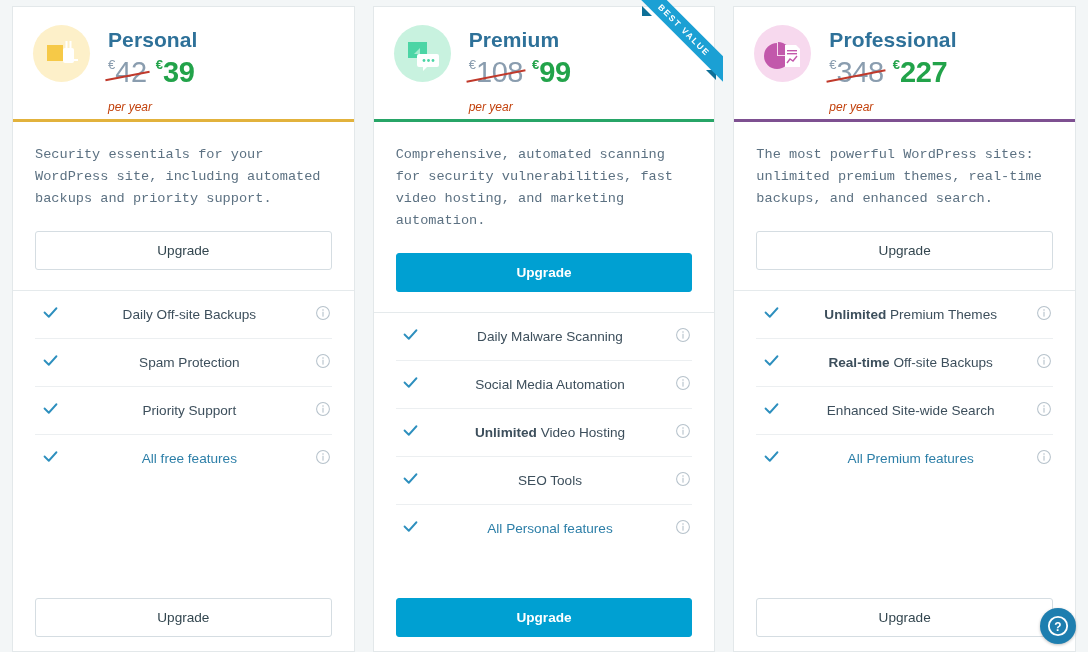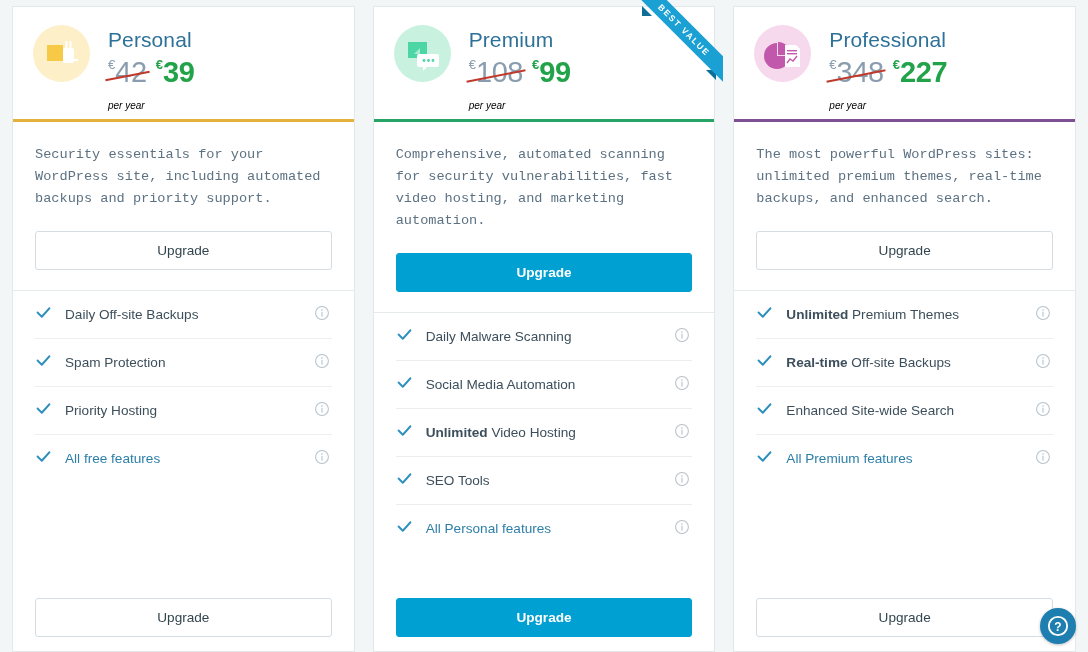--- a/index.html
+++ b/index.html
@@ -39,42 +39,42 @@
     border-radius: 50%;
     flex: 0 0 57px;
     margin-right: 18px;
     position: relative;
   }
   .plan-icon svg { position: absolute; left: 0; top: 0; }
   .head-text { padding-top: 2px; }
   .plan-name {
     font-size: 21px;
     color: #2e7199;
-    font-weight: normal;
+    font-weight: bold;
     letter-spacing: .1px;
     line-height: 26px;
   }
   .prices { display: flex; align-items: baseline; gap: 9px; margin-top: 2px; }
   .price { position: relative; display: inline-block; line-height: 34px; }
   .cur { font-size: 13px; vertical-align: super; position: relative; top: -7px; }
   .amt { font-size: 29px; letter-spacing: -.4px; }
   .price.old { color: #8a9daf; }
   .price.old .strike {
     position: absolute;
     left: -3px; right: -3px; top: 52%;
     height: 2px;
     background: #c0392b;
     transform: rotate(-11deg);
     transform-origin: center;
   }
   .price.new { color: #22a34a; font-weight: 700; }
   .per {
     font-style: italic;
-    font-size: 10px;
-    color: #000000;
+    font-size: 12px;
+    color: #c2410c;
     margin-top: 6px;
   }
   .accent { height: 3px; width: 100%; }
 
   
   .ribbon {
     position: absolute;
     top: -8px; right: -9px;
     width: 88px; height: 88px;
     overflow: hidden;
@@ -134,20 +134,21 @@
   .split { height: 1px; background: #e5eaec; }
 
   
   .features { padding: 0 22px; flex: 1 1 auto; }
   .feat {
     display: flex;
     align-items: center;
     padding: 13px 0;
     border-bottom: 1px solid #eceff1;
     min-height: 47px;
+    text-align: center;
   }
   .feat:last-child { border-bottom: none; }
   .check { flex: 0 0 30px; color: #2d8fbe; }
   .feat-label {
     flex: 1 1 auto;
     font-size: 13.6px;
     color: #3d4f5c;
     line-height: 18px;
   }
   .feat-label.link { color: #2d7fa8; cursor: pointer; }
@@ -222,21 +223,21 @@
           <span class="info"><svg width="16" height="16" viewBox="0 0 20 20">
               <circle cx="10" cy="10" r="8" fill="none" stroke="currentColor" stroke-width="1.3"></circle>
               <circle cx="10" cy="6.2" r="1" fill="currentColor"></circle>
               <rect x="9.3" y="8.5" width="1.4" height="6" fill="currentColor"></rect>
             </svg></span>
         </div>
         <div class="feat">
           <span class="check"><svg width="17" height="17" viewBox="0 0 20 20">
               <polyline points="3,10 8,15 17,5" fill="none" stroke="currentColor" stroke-width="2.2" stroke-linecap="round" stroke-linejoin="round"></polyline>
             </svg></span>
-          <span class="feat-label">Priority Hosting</span>
+          <span class="feat-label">Priority Support</span>
           <span class="info"><svg width="16" height="16" viewBox="0 0 20 20">
               <circle cx="10" cy="10" r="8" fill="none" stroke="currentColor" stroke-width="1.3"></circle>
               <circle cx="10" cy="6.2" r="1" fill="currentColor"></circle>
               <rect x="9.3" y="8.5" width="1.4" height="6" fill="currentColor"></rect>
             </svg></span>
         </div>
         <div class="feat">
           <span class="check"><svg width="17" height="17" viewBox="0 0 20 20">
               <polyline points="3,10 8,15 17,5" fill="none" stroke="currentColor" stroke-width="2.2" stroke-linecap="round" stroke-linejoin="round"></polyline>
             </svg></span>

